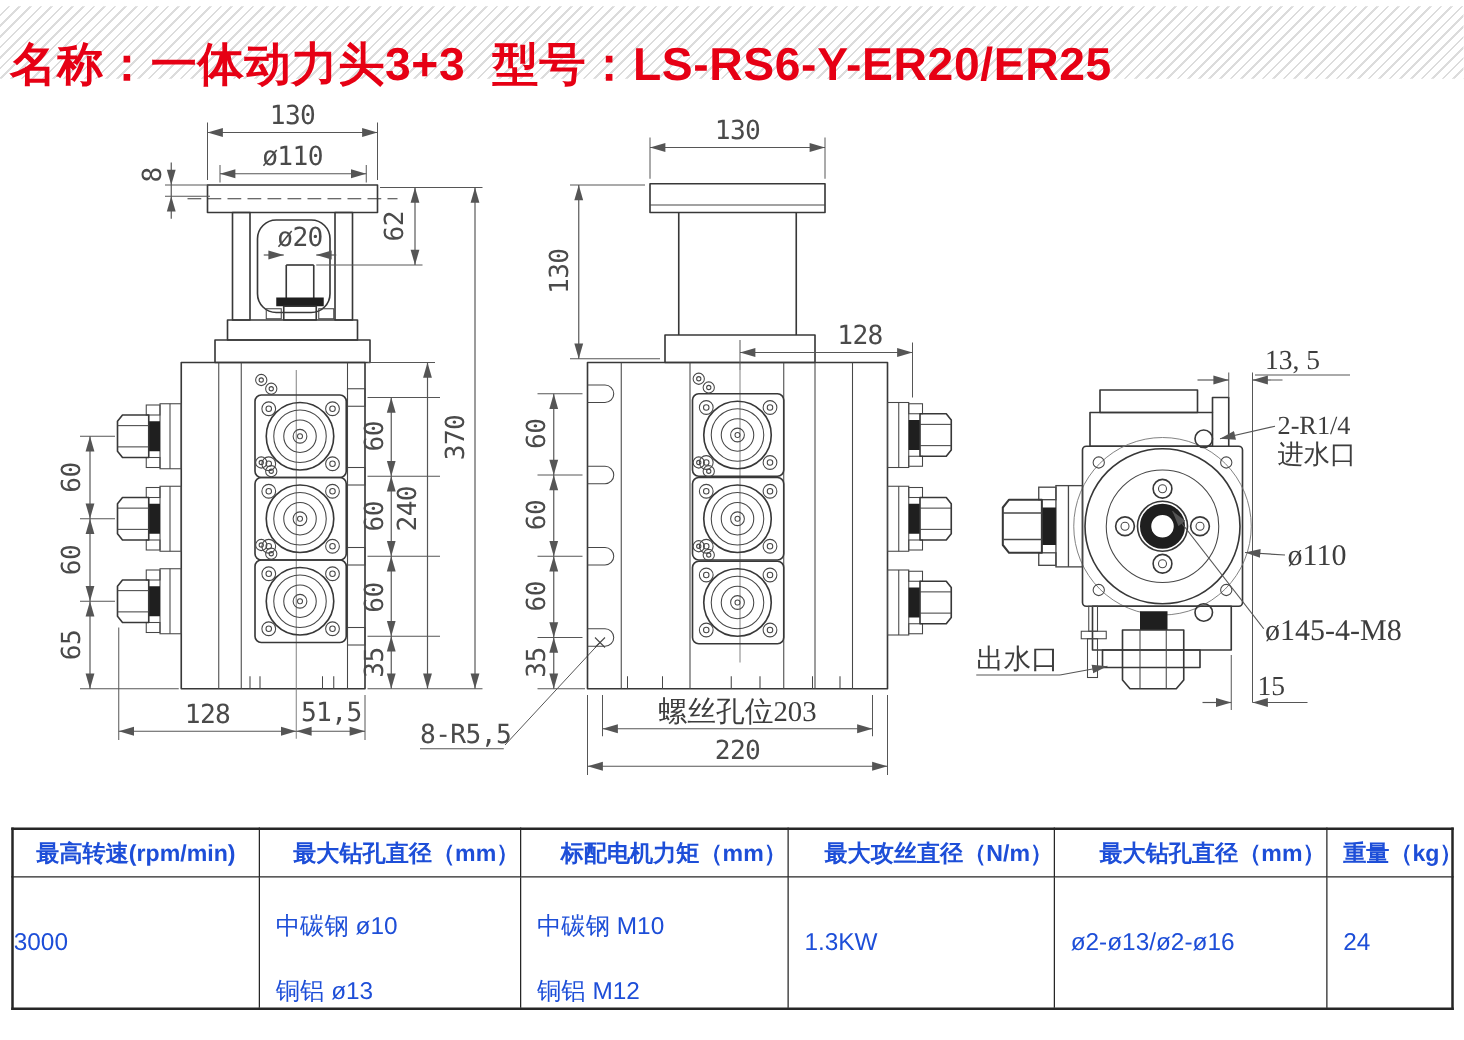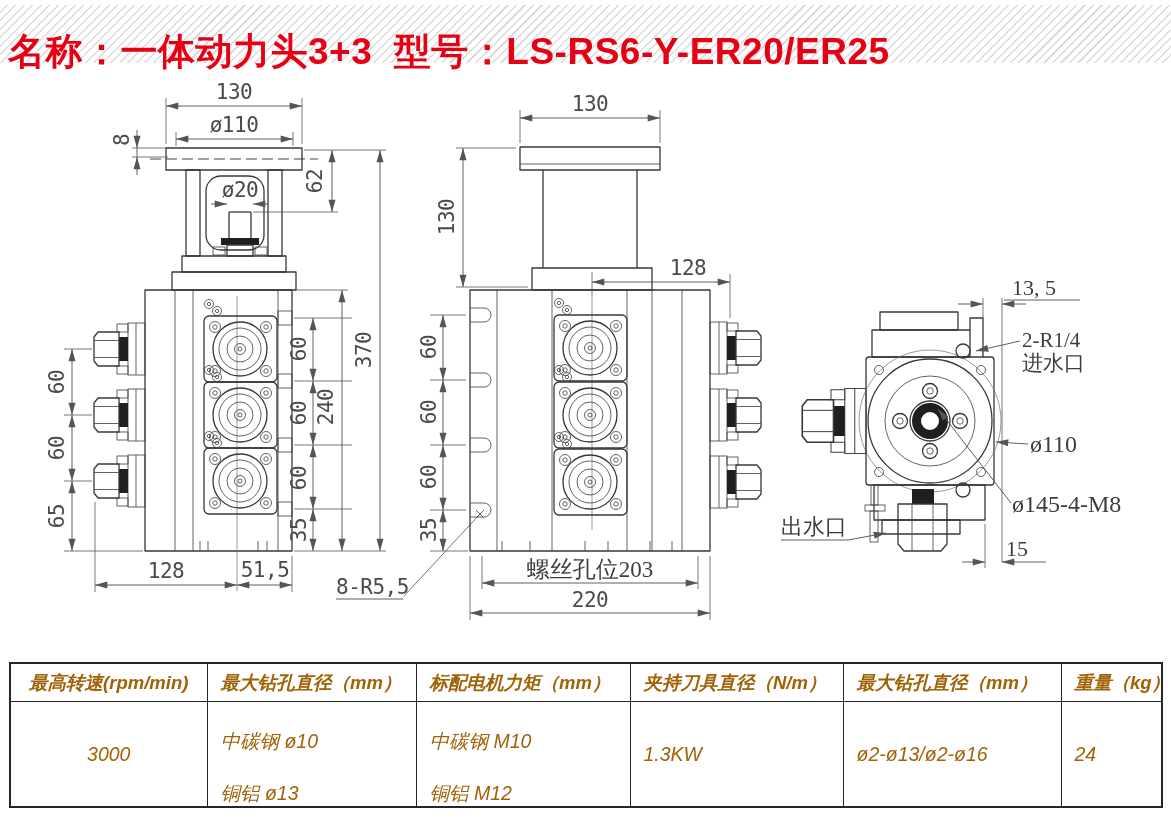--- a/index.html
+++ b/index.html
@@ -20,25 +20,25 @@
   .cl{fill:none;stroke:#707070;stroke-width:0.7;}
   .dln{fill:none;stroke:#565656;stroke-width:0.95;}
   .ext{fill:none;stroke:#565656;stroke-width:0.8;}
   .dsh{fill:none;stroke:#3a3a3a;stroke-width:0.95;stroke-dasharray:11 5;}
   .dtx{font-family:"DejaVu Sans Mono",monospace;font-size:21px;fill:#4a4a4a;letter-spacing:-0.5px;}
   .stx{font-family:"Liberation Serif","DejaVu Serif",serif;font-size:23px;fill:#3d3d3d;}
   .ser{font-family:"Liberation Serif","DejaVu Serif",serif;fill:#3d3d3d;}
   
   .spec{position:absolute;left:9px;top:662px;width:1152px;border-collapse:collapse;
         table-layout:fixed;border:2.5px solid #262626;}
-  .spec th,.spec td{border:1.8px solid #262626;color:#a16207;font-style:italic;}
-  .spec th{height:37px;font-size:18.5px;font-weight:700;text-align:left;padding:0 0 0 13px;white-space:nowrap;}
+  .spec th,.spec td{border:1.8px solid #262626;color:#1d4ed8;}
+  .spec th{height:37px;font-size:18.5px;font-weight:700;text-align:right;padding:0 0 0 13px;white-space:nowrap;}
   .spec th.c{text-align:center;padding:0;}
   .spec td{height:56px;font-size:19.5px;vertical-align:middle;padding:0 0 0 13px;}
-  .spec td.c{text-align:center;padding:0;margin-left:20px;}
+  .spec td.c{text-align:left;padding:0;margin-left:20px;}
   .two-line div{line-height:26px;margin-top:26px;}
 </style>
 </head>
 <body>
 
 <div class="stage">
 
   <svg class="drawing" viewBox="0 0 1171 660">
     <defs>
       <marker id="arr" viewBox="0 0 12 8" refX="11.5" refY="4" markerWidth="14" markerHeight="9" orient="auto-start-reverse">
@@ -323,21 +323,21 @@
         <col style="width:214px">
       <col style="width:213px">
         <col style="width:218px">
         <col style="width:101px">
     </colgroup>
     <tbody>
         <tr>
       <th class="c">最高转速(rpm/min)</th>
       <th>最大钻孔直径（mm）</th>
       <th>标配电机力矩（mm）</th>
-      <th>夹持刀具直径（N/m）</th>
+      <th>最大攻丝直径（N/m）</th>
       <th>最大钻孔直径（mm）</th>
       <th>重量（kg）</th>
     </tr>
     <tr>
       <td class="c">3000</td>
       <td class="two-line">
         <div>中碳钢 ø10</div>
         <div>铜铝 ø13</div>
       </td>
       <td class="two-line">

